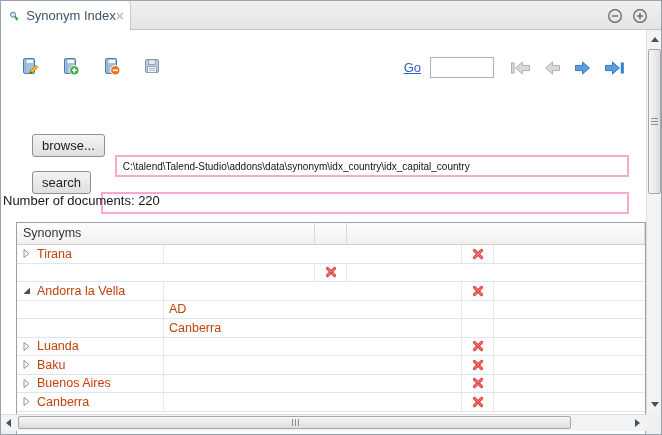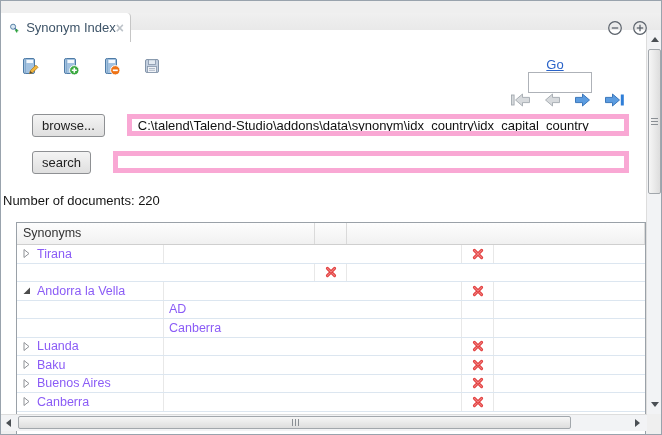--- a/index.html
+++ b/index.html
@@ -3,69 +3,69 @@
 <meta charset="utf-8">
 <style>
   * { margin:0; padding:0; box-sizing:border-box; }
   html,body { width:662px; height:435px; }
   body { font-family:"Liberation Sans", sans-serif; background:#e8e8e8; }
 
   .app { position:relative; width:662px; height:435px; border:1px solid #99a3ad;
          background:#efefef; overflow:hidden; }
 
   
-  .tabbar { position:absolute; top:12px; left:0; right:0; height:29px;
+  .tabbar { position:absolute; top:0; left:0; right:0; height:29px;
             background:linear-gradient(#f0f0f0,#e4e4e4); border-bottom:1px solid #c2c2c2; }
   .tab { position:absolute; left:0; top:0; width:130px; height:29px; background:#ffffff;
          border-right:1px solid #c6c6c6; border-top-right-radius:4px;
          display:flex; align-items:center; padding:0 6px 0 8px; z-index:2; }
   .tab-label { font-size:13px; color:#3e5468; margin-left:7px; white-space:nowrap; }
   .tab-close { margin-left:auto; color:#bdc3c9; font-size:14px; font-weight:bold;
                line-height:1; cursor:default; }
   .view-btns { position:absolute; right:13px; top:7px; display:flex; gap:9px; z-index:2; }
   .view-btns svg { display:block; }
 
   
   .content { position:absolute; top:29px; left:0; width:646px; height:384px; background:#fff; }
 
   
   .tool-icons { position:absolute; top:26px; left:18px; display:flex; gap:21px; }
   .tool-icons .tbtn { width:20px; height:20px; cursor:default; }
-  .go-area { position:absolute; top:27px; right:22px; display:flex; align-items:center;flex-direction:column; }
+  .go-area { position:absolute; top:27px; right:22px; display:flex; align-items:center; }
   .go-link { color:#2a63c8; text-decoration:underline; font-size:13px; margin-right:9px; cursor:pointer; }
   .go-input { width:64px; height:21px; border:1px solid #aeb2b8; font-size:12px; padding:0 4px;
               outline:none; }
   .pager { display:flex; align-items:center; gap:13px; margin-left:16px; }
   .pager svg { display:block; }
 
   
-  .field-row { position:absolute; left:8px; right:18px; display:flex; align-items:flex-start; gap:22px;padding-left:23px; }
+  .field-row { position:absolute; left:8px; right:18px; display:flex; align-items:center; gap:10px;padding-left:23px; }
   .browse-row { top:84px; }
   .search-row { top:121px; }
   .win-btn { height:23px; font-family:"Liberation Sans",sans-serif; font-size:13px; color:#222;
              background:linear-gradient(#f4f4f4,#dfdfdf); border:1px solid #8e9093;
              border-radius:3px; padding:0 9px; cursor:pointer; }
-  .field-row input { flex:1; height:22px; border:5px solid #f9a8d4; font-size:13px;
-                     color:#111; padding:0 6px; outline:none; }
+  .field-row input { flex:1; height:22px; border:2px solid #f9a8d4; font-size:10px;
+                     color:#111; padding:0 6px; outline:none;margin-top:41px; }
 
   .doc-count { position:absolute; top:163px; left:2px; font-size:13px; color:#141414; }
 
   
   .grid { position:absolute; top:192px; left:15px; width:630px; height:221px;
           border:1px solid #9aa1a8; background:#fff; overflow:hidden; }
   .g-head { display:flex; height:22px; background:linear-gradient(#fdfdfd,#f1f1f1);
             border-bottom:1px solid #cfcfcf; }
   .g-head .hc { font-size:12.5px; color:#333; padding:3px 0 0 6px; border-right:1px solid #dadada; }
   .g-row { display:flex; height:18.5px; border-bottom:1px solid #dce6f0; }
   .gc { border-right:1px solid #e8e8e8; display:flex; align-items:center; overflow:hidden; }
   .c-word { width:147px; }
   .c-syn  { width:298px; padding-left:5px; }
   .c-del  { width:32px; justify-content:center; }
   .c-x    { flex:1; border-right:none; }
-  .cell-text { font-size:12.5px; color:#8b5cf6; white-space:nowrap; }
+  .cell-text { font-size:12.5px; color:#c2410c; white-space:nowrap; }
   .tree-pad { width:9px; height:9px; margin:0 6px 0 5px; flex:0 0 9px; }
   .del-btn { width:12px; height:12px; cursor:pointer; }
 
   
   .vsb { position:absolute; top:29px; left:645px; width:16px; height:384px;
          background:#f2f3f5; border-left:1px solid #dddddd; }
   .vsb .arr-up, .vsb .arr-dn { position:absolute; left:4px; width:0; height:0;
          border-left:4px solid transparent; border-right:4px solid transparent; }
   .arr-up { top:7px; border-bottom:5px solid #4a4f54; }
   .arr-dn { top:372px; border-top:5px solid #4a4f54; }

